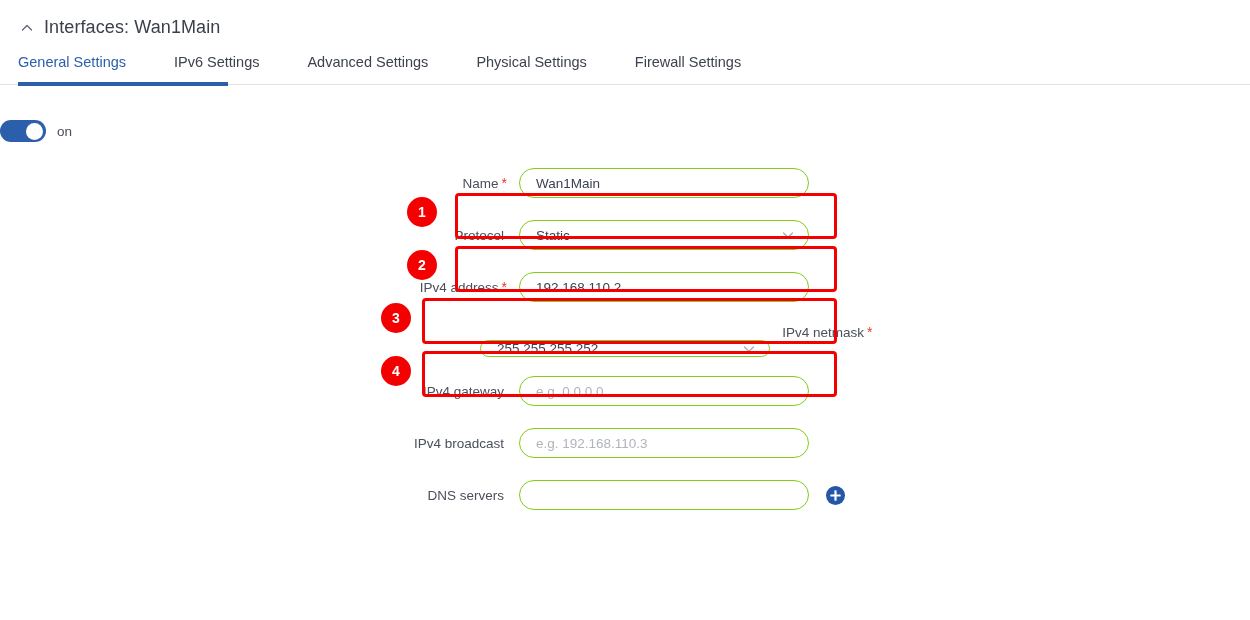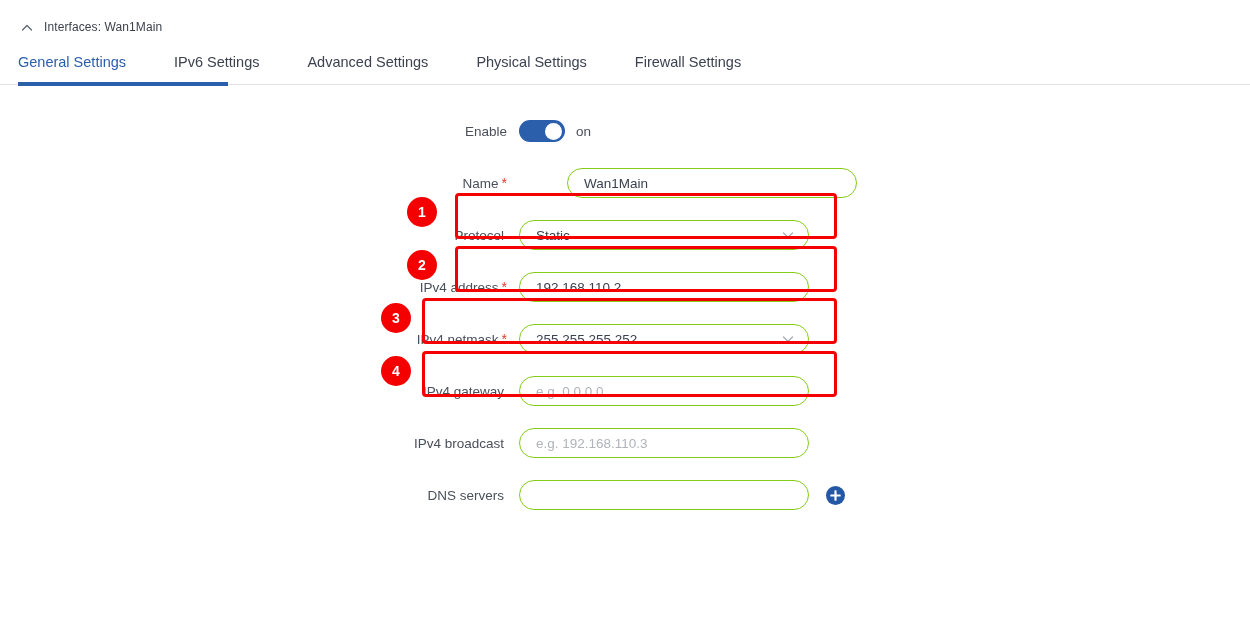--- a/index.html
+++ b/index.html
@@ -27,21 +27,21 @@
   }
   .chevron-up {
     width: 14px;
     height: 14px;
     display: inline-block;
     position: relative;
     top: 1px;
   }
   .chevron-up svg { display: block; }
   .panel-title {
-    font-size: 12px;
+    font-size: 18px;
     color: #3a3f4a;
     font-weight: 400;
     letter-spacing: 0.1px;
     line-height: 22px;
   }
 
   
   .tabbar {
     position: relative;
     margin-top: 18px;
@@ -226,28 +226,27 @@
     <div class="tab">Physical Settings</div>
     <div class="tab">Firewall Settings</div>
   </div>
   <div class="tab-divider"></div>
   <div class="tab-underline"></div>
 </div>
 
 <div class="form-area">
 
   <div class="toggle-row" style="margin-top:14px;">
-    <div class="toggle-label">Enable</div>
     <div class="toggle">
       <div class="knob"></div>
     </div>
     <div class="toggle-state">on</div>
   </div>
 
-  <div class="form-row" style="margin-top:22px;gap:48px;">
+  <div class="form-row" style="margin-top:22px;">
     <div class="row-label">
       <span>Name</span><span class="req">*</span>
     </div>
     <div class="field">
       <span>Wan1Main</span>
     </div>
   </div>
 
   <div class="form-row" style="margin-top:22px;">
     <div class="row-label">
@@ -265,21 +264,21 @@
 
   <div class="form-row" style="margin-top:22px;">
     <div class="row-label">
       <span>IPv4 address</span><span class="req">*</span>
     </div>
     <div class="field">
       <span>192.168.110.2</span>
     </div>
   </div>
 
-  <div class="form-row" style="margin-top:22px;">
+  <div class="form-row" style="margin-top:22px;flex-direction:column;">
     <div class="row-label">
       <span>IPv4 netmask</span><span class="req">*</span>
     </div>
     <div class="field select">
       <span>255.255.255.252</span>
       <span class="caret">
         <svg viewBox="0 0 12 8" width="12" height="8">
           <polyline points="1.5,2 6,6.3 10.5,2" fill="none" stroke="#a6abb5" stroke-width="1.3" stroke-linecap="round" stroke-linejoin="round"></polyline>
         </svg>
       </span>

